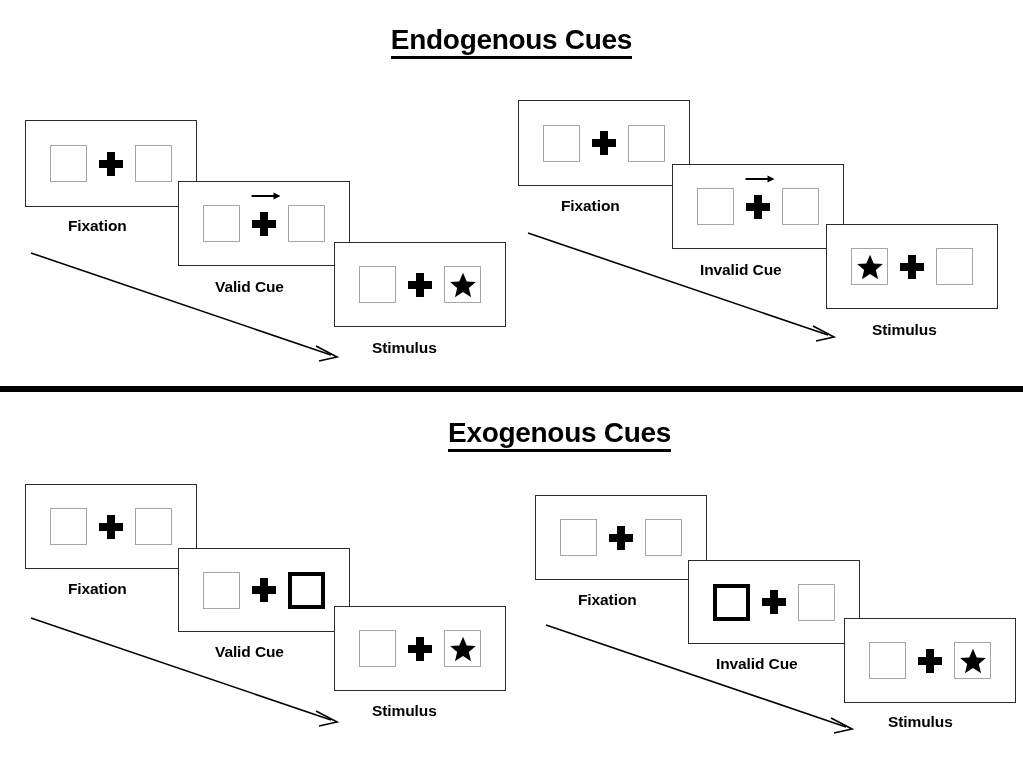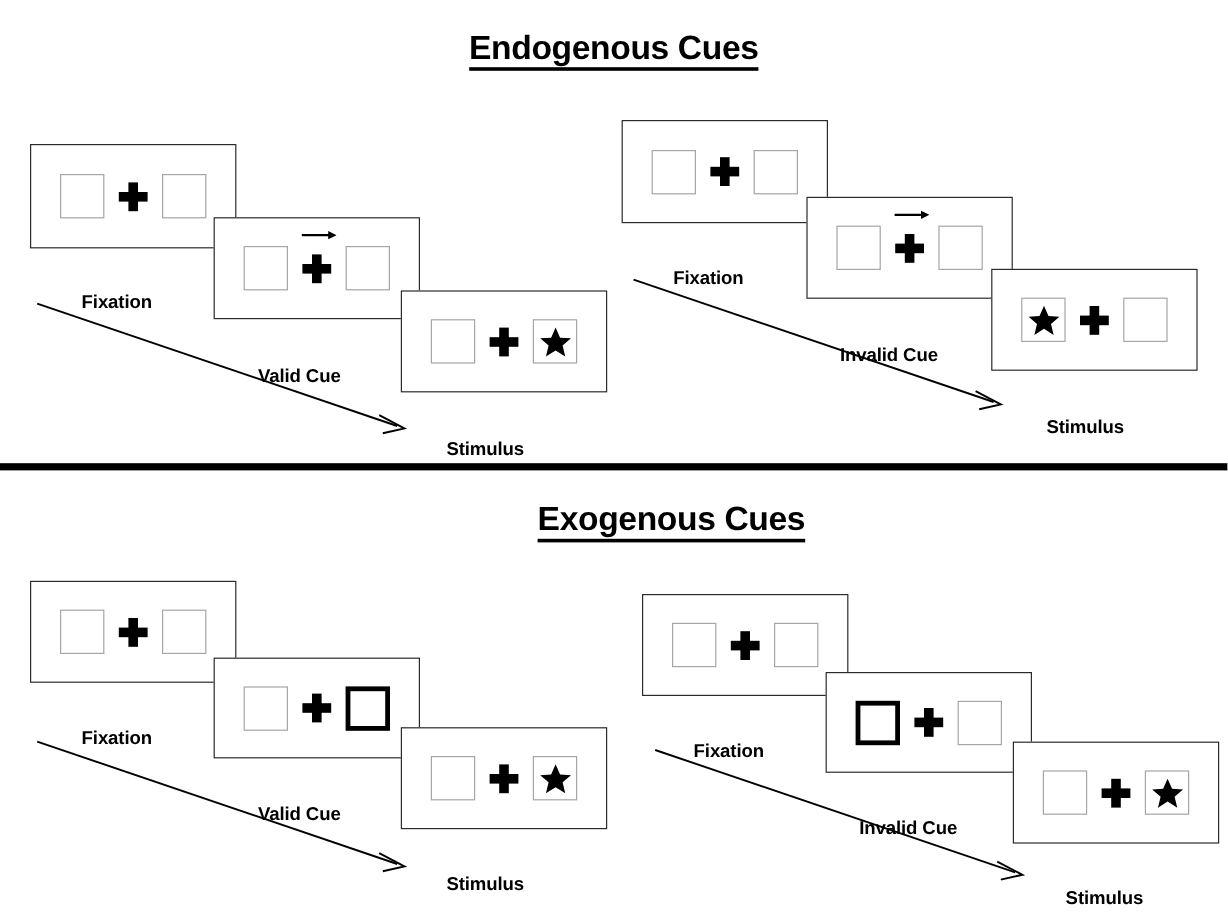--- a/index.html
+++ b/index.html
@@ -106,21 +106,20 @@
     display: block;
   }
 
   
   .screen-label {
     position: absolute;
     font-size: 15.5px;
     font-weight: bold;
     white-space: nowrap;
     letter-spacing: -0.1px;
-    margin-top: 27px;
   }
 
   
   .flow-arrow {
     position: absolute;
     pointer-events: none;
   }
 </style>
 </head>
 <body>

